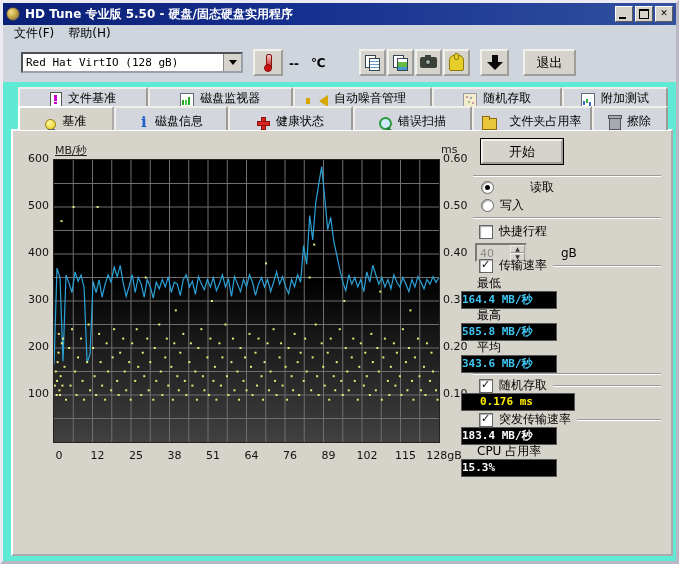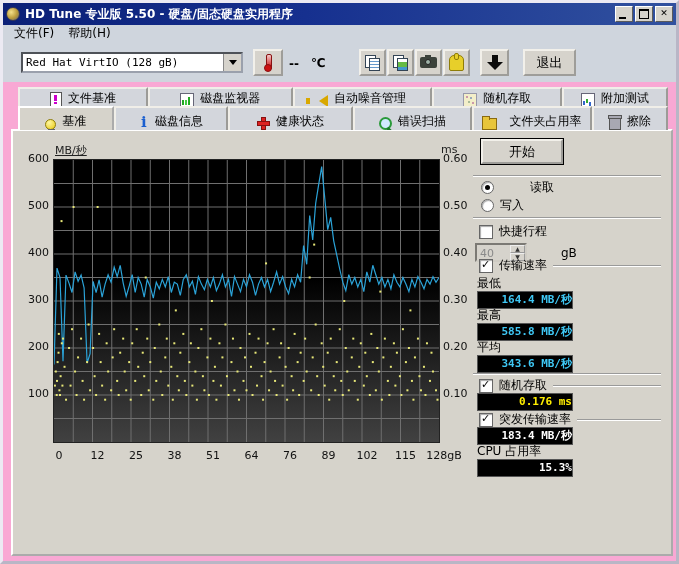--- a/index.html
+++ b/index.html
@@ -1,17 +1,17 @@
 <!DOCTYPE html>
 <html><head>
 <meta charset="utf-8">
 <style>
   html,body{margin:0;padding:0;}
   body{width:679px;height:564px;font-family:"DejaVu Sans",sans-serif;font-size:12px;color:#000;background:#e8e6ef;}
-  .window{position:absolute;inset:0;background:#f9a8d4;border:3px solid #eceaf3;border-right-color:#b9b6c6;border-bottom-color:#b9b6c6;box-sizing:border-box;}
+  .window{position:absolute;inset:0;background:#5eead4;border:3px solid #eceaf3;border-right-color:#b9b6c6;border-bottom-color:#b9b6c6;box-sizing:border-box;}
   
   .titlebar{position:absolute;left:0;top:0;right:0;height:22px;background:linear-gradient(90deg,#0b2077,#16308f 45%,#31519f);display:flex;align-items:center;padding:0 3px;box-sizing:border-box;}
   .title-text{color:#fff;font-weight:bold;font-size:12px;margin-left:5px;white-space:nowrap;overflow:hidden;flex:1;}
   .logo-icon{width:14px;height:14px;border-radius:50%;background:radial-gradient(circle at 35% 35%,#f4e08a,#b99a3a 55%,#6d6d72 90%);border:1px solid #3a3a55;box-sizing:border-box;}
   .tb-btn{width:16px;height:14px;background:#d6d3cc;border:1px solid;border-color:#fff #5a5a5a #5a5a5a #fff;margin-left:2px;position:relative;font-size:9px;line-height:12px;text-align:center;font-weight:bold;color:#000;}
   .tb-min::after{content:"";position:absolute;left:3px;bottom:2px;width:7px;height:2px;background:#000;}
   .tb-max::after{content:"";position:absolute;left:3px;top:2px;width:8px;height:7px;border:1px solid #000;border-top-width:2px;}
   .tb-close::after{content:"✕";position:absolute;left:0;right:0;top:0;}
   
   .menubar{position:absolute;left:0;top:22px;right:0;height:19px;background:#cfd5dd;display:flex;align-items:flex-end;padding-left:4px;border-bottom:1px solid #c2c7d2;}
@@ -90,21 +90,21 @@
   .sep{position:absolute;height:1px;background:#9a9a9a;box-shadow:0 1px 0 #fff;}
   .ctl-row{position:absolute;display:flex;align-items:center;gap:6px;}
   .radio{width:11px;height:11px;border-radius:50%;background:#fff;border:1px solid #666;box-shadow:inset 1px 1px 1px #aaa;position:relative;flex:none;}
   .radio.sel::after{content:"";position:absolute;left:3px;top:3px;width:5px;height:5px;border-radius:50%;background:#000;}
   .check{width:12px;height:12px;background:#fff;border:1px solid #666;box-shadow:inset 1px 1px 1px #aaa;position:relative;flex:none;font-weight:bold;font-size:11px;line-height:12px;text-align:center;}
   .check.on::after{content:"✓";position:absolute;left:1px;top:-1px;}
   .hline{flex:1;height:1px;background:#9a9a9a;box-shadow:0 1px 0 #fff;}
   .numbox{width:52px;height:19px;background:#d6d3cc;border:2px inset #cfccc4;box-sizing:border-box;color:#8a8a8a;font-size:11px;padding:2px 3px;position:relative;}
   .spin{position:absolute;right:0;top:0;width:15px;height:15px;display:flex;flex-direction:column;}
   .spin span{flex:1;background:#d6d3cc;border:1px outset #eee;font-size:6px;line-height:6px;text-align:center;color:#333;}
-  .valbox{position:absolute;left:464px;width:94px;height:16px;background:#000;border:1px solid #555;text-align:right;font:bold 11px "DejaVu Sans Mono",monospace;line-height:16px;letter-spacing:0;}
+  .valbox{position:absolute;left:448px;width:94px;height:16px;background:#000;border:1px solid #555;text-align:left;font:bold 11px "DejaVu Sans Mono",monospace;line-height:16px;letter-spacing:0;}
   .v-cyan{color:#3fc8f5;} .v-yellow{color:#ffee00;} .v-white{color:#fff;}
   .lab{position:absolute;font-size:12px;color:#000;}
 </style>
 </head>
 <body>
 
 <div class="window">
 
   <div class="titlebar">
     <span class="logo-icon"></span>
@@ -519,21 +519,21 @@
     <div class="valbox v-cyan" style="top:192px;">585.8 MB/秒</div>
     <span class="lab" style="left:464px;top:208px;">平均</span>
     <div class="valbox v-cyan" style="top:224px;">343.6 MB/秒</div>
 
     <div class="sep" style="left:460px;right:10px;top:242px;"></div>
     <div class="ctl-row" style="left:466px;top:246px;right:10px;">
       <span class="check on"></span>
       <span>随机存取</span>
       <span class="hline"></span>
     </div>
-    <div class="valbox v-yellow" style="top:262px;">0.176 ms</div>
+    <div class="valbox v-yellow" style="top:262px;padding-left:18px;">0.176 ms</div>
 
     <div class="ctl-row" style="left:466px;top:280px;right:10px;">
       <span class="check on"></span>
       <span>突发传输速率</span>
       <span class="hline"></span>
     </div>
     <div class="valbox v-white" style="top:296px;">183.4 MB/秒</div>
 
     <span class="lab" style="left:464px;top:312px;">CPU 占用率</span>
     <div class="valbox v-white" style="top:328px;">15.3%</div>

